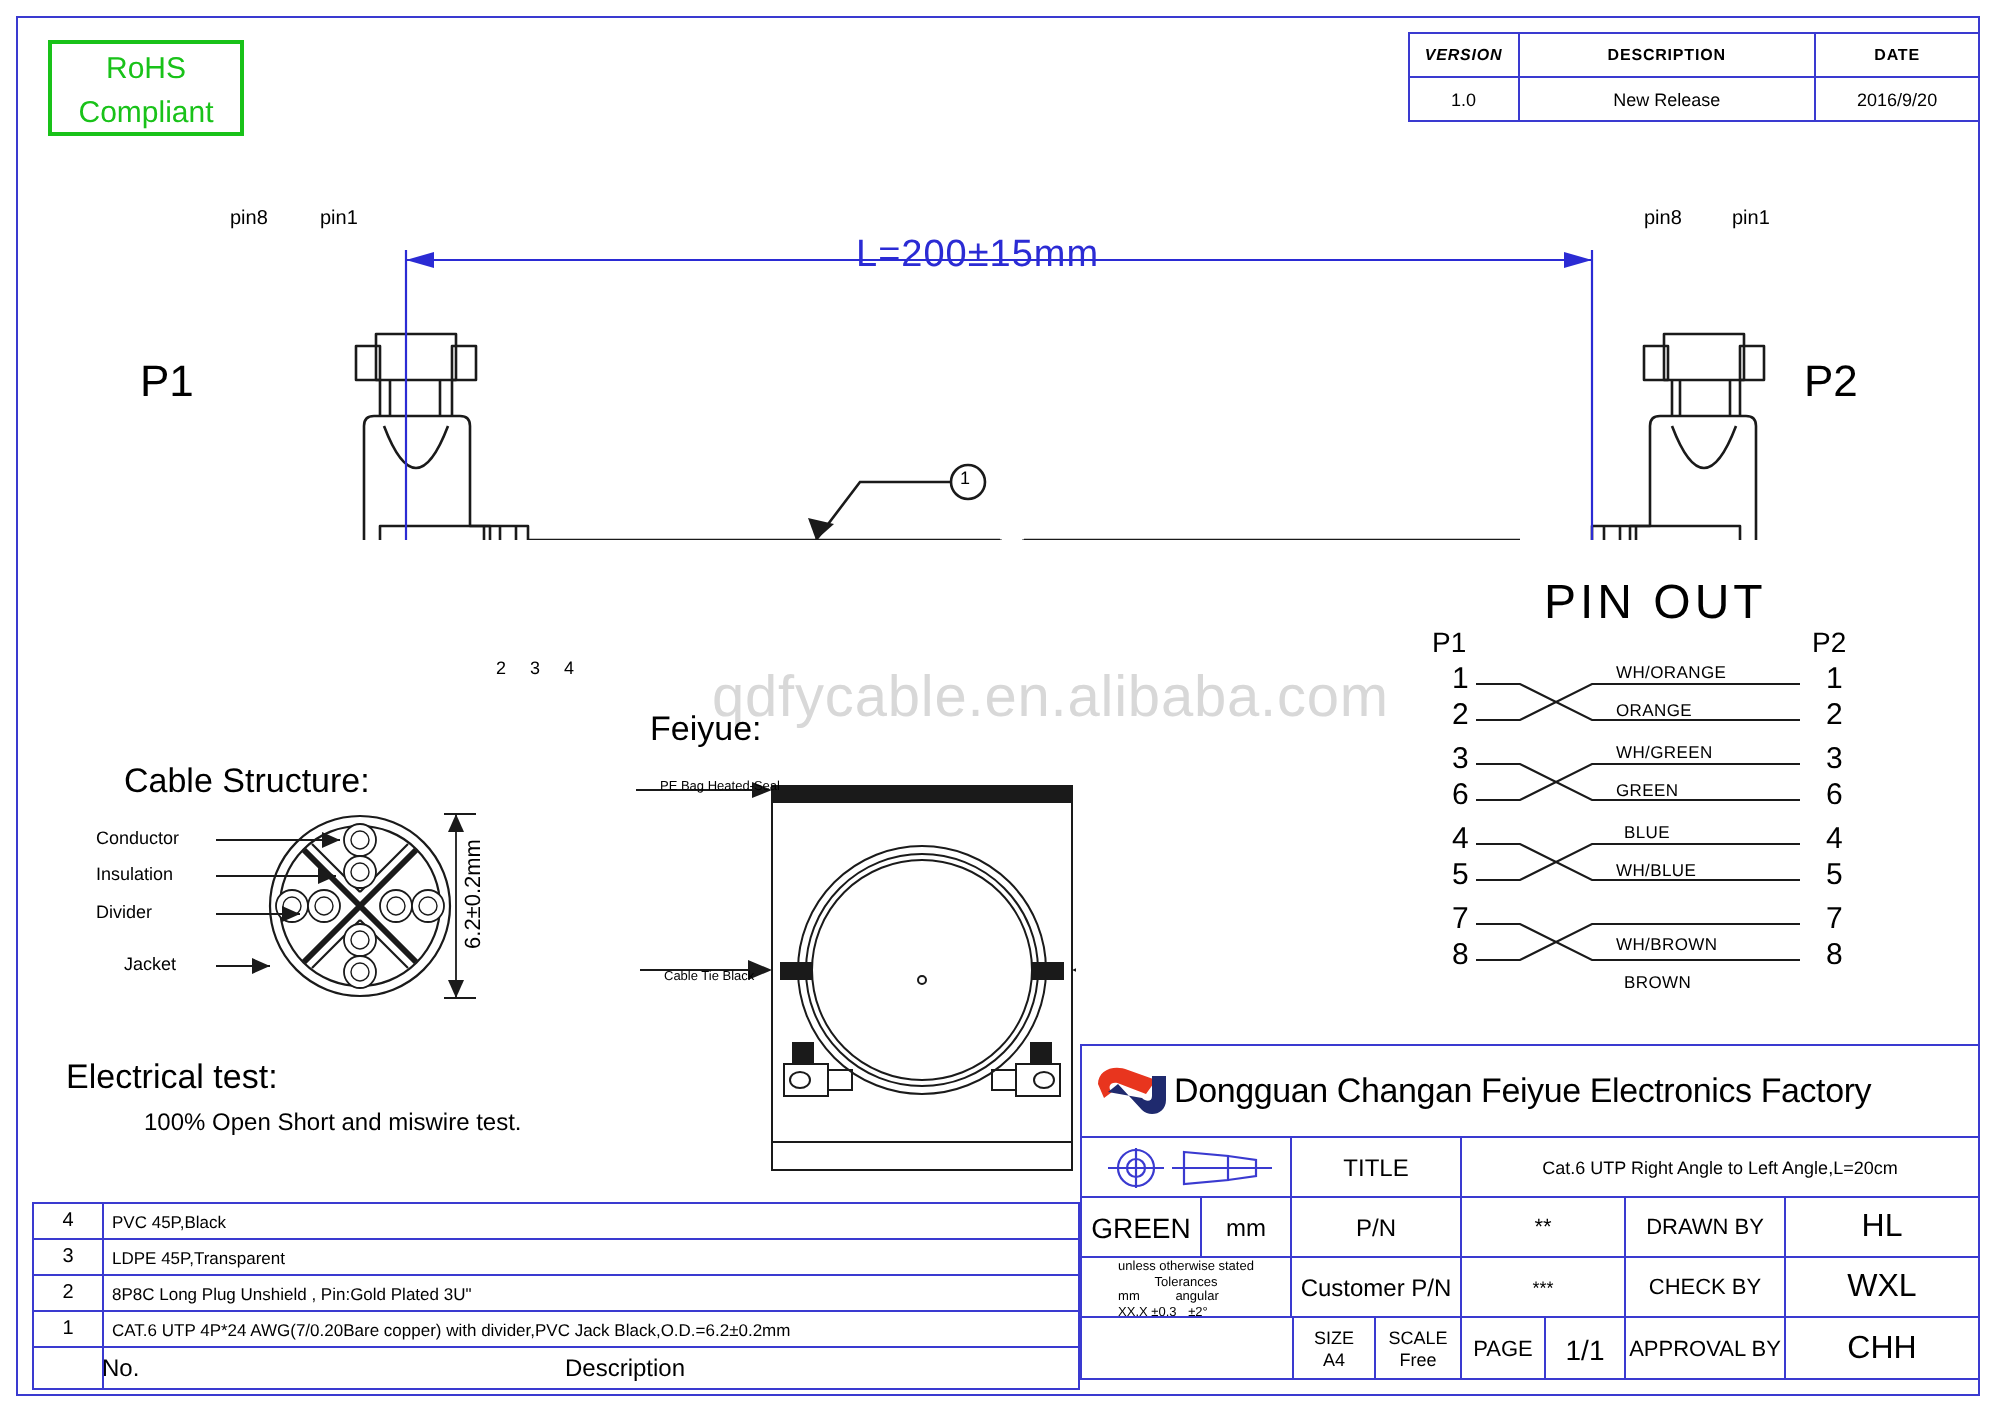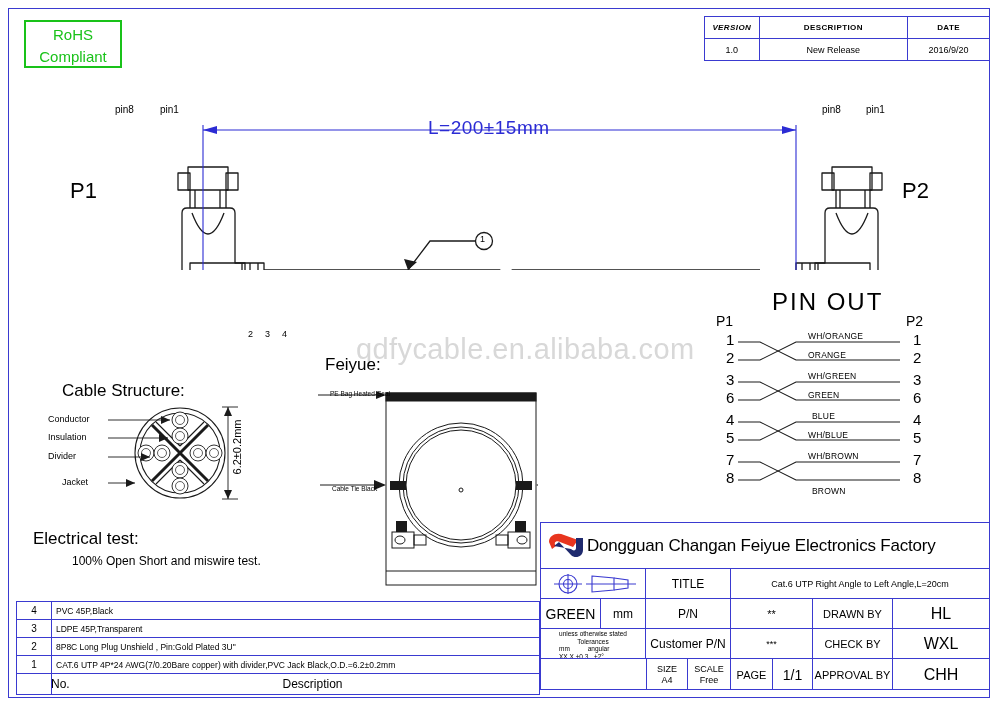--- a/index.html
+++ b/index.html
@@ -216,21 +216,21 @@
   <div class="abs po-num" style="left:726px;top:429px;">5</div>
   <div class="abs po-num" style="left:913px;top:411px;">4</div>
   <div class="abs po-num" style="left:913px;top:429px;">5</div>
   <div class="abs po-wire" style="left:812px;top:411px;">BLUE</div>
   <div class="abs po-wire" style="left:808px;top:430px;">WH/BLUE</div>
 
   <div class="abs po-num" style="left:726px;top:451px;">7</div>
   <div class="abs po-num" style="left:726px;top:469px;">8</div>
   <div class="abs po-num" style="left:913px;top:451px;">7</div>
   <div class="abs po-num" style="left:913px;top:469px;">8</div>
-  <div class="abs po-wire" style="left:808px;top:451px;text-align:right;">WH/BROWN</div>
+  <div class="abs po-wire" style="left:808px;top:467px;text-align:right;">WH/BROWN</div>
   <div class="abs po-wire" style="left:812px;top:470px;margin-top:16px;">BROWN</div>
 
   <div class="abs head-lg" style="left:62px;top:381px;">Cable Structure:</div>
 
   <svg class="abs" style="left:130px;top:405px;" width="100" height="96">
     <g stroke="#1a1a1a" fill="none" stroke-width="1.1">
       <circle cx="50" cy="48" r="45"></circle>
       <circle cx="50" cy="48" r="40"></circle>
 
       <path d="M22,20 L78,76 M78,20 L22,76" stroke-width="3"></path>

